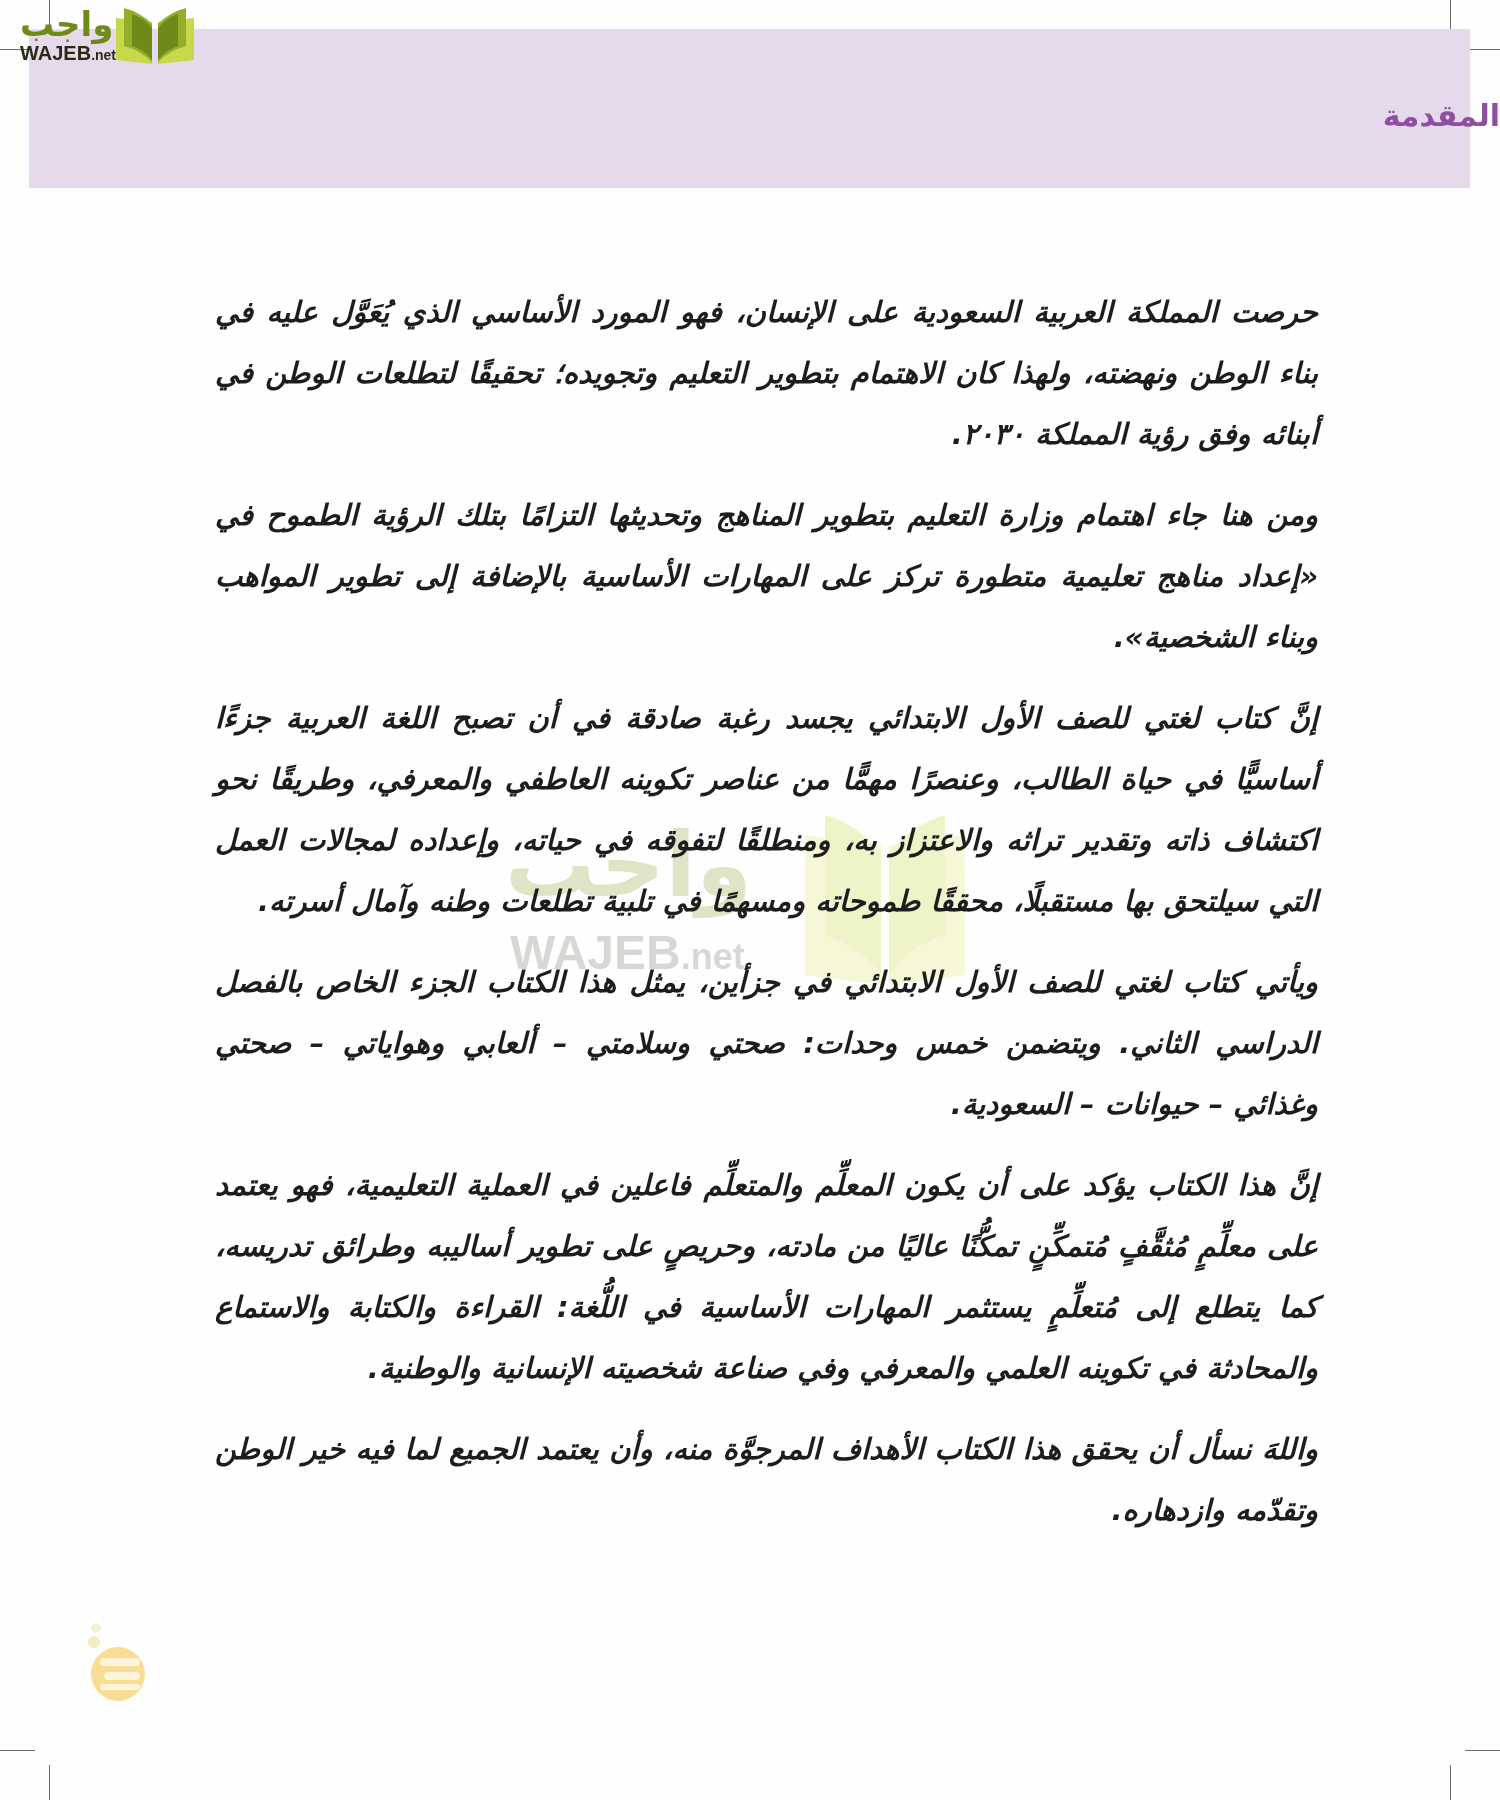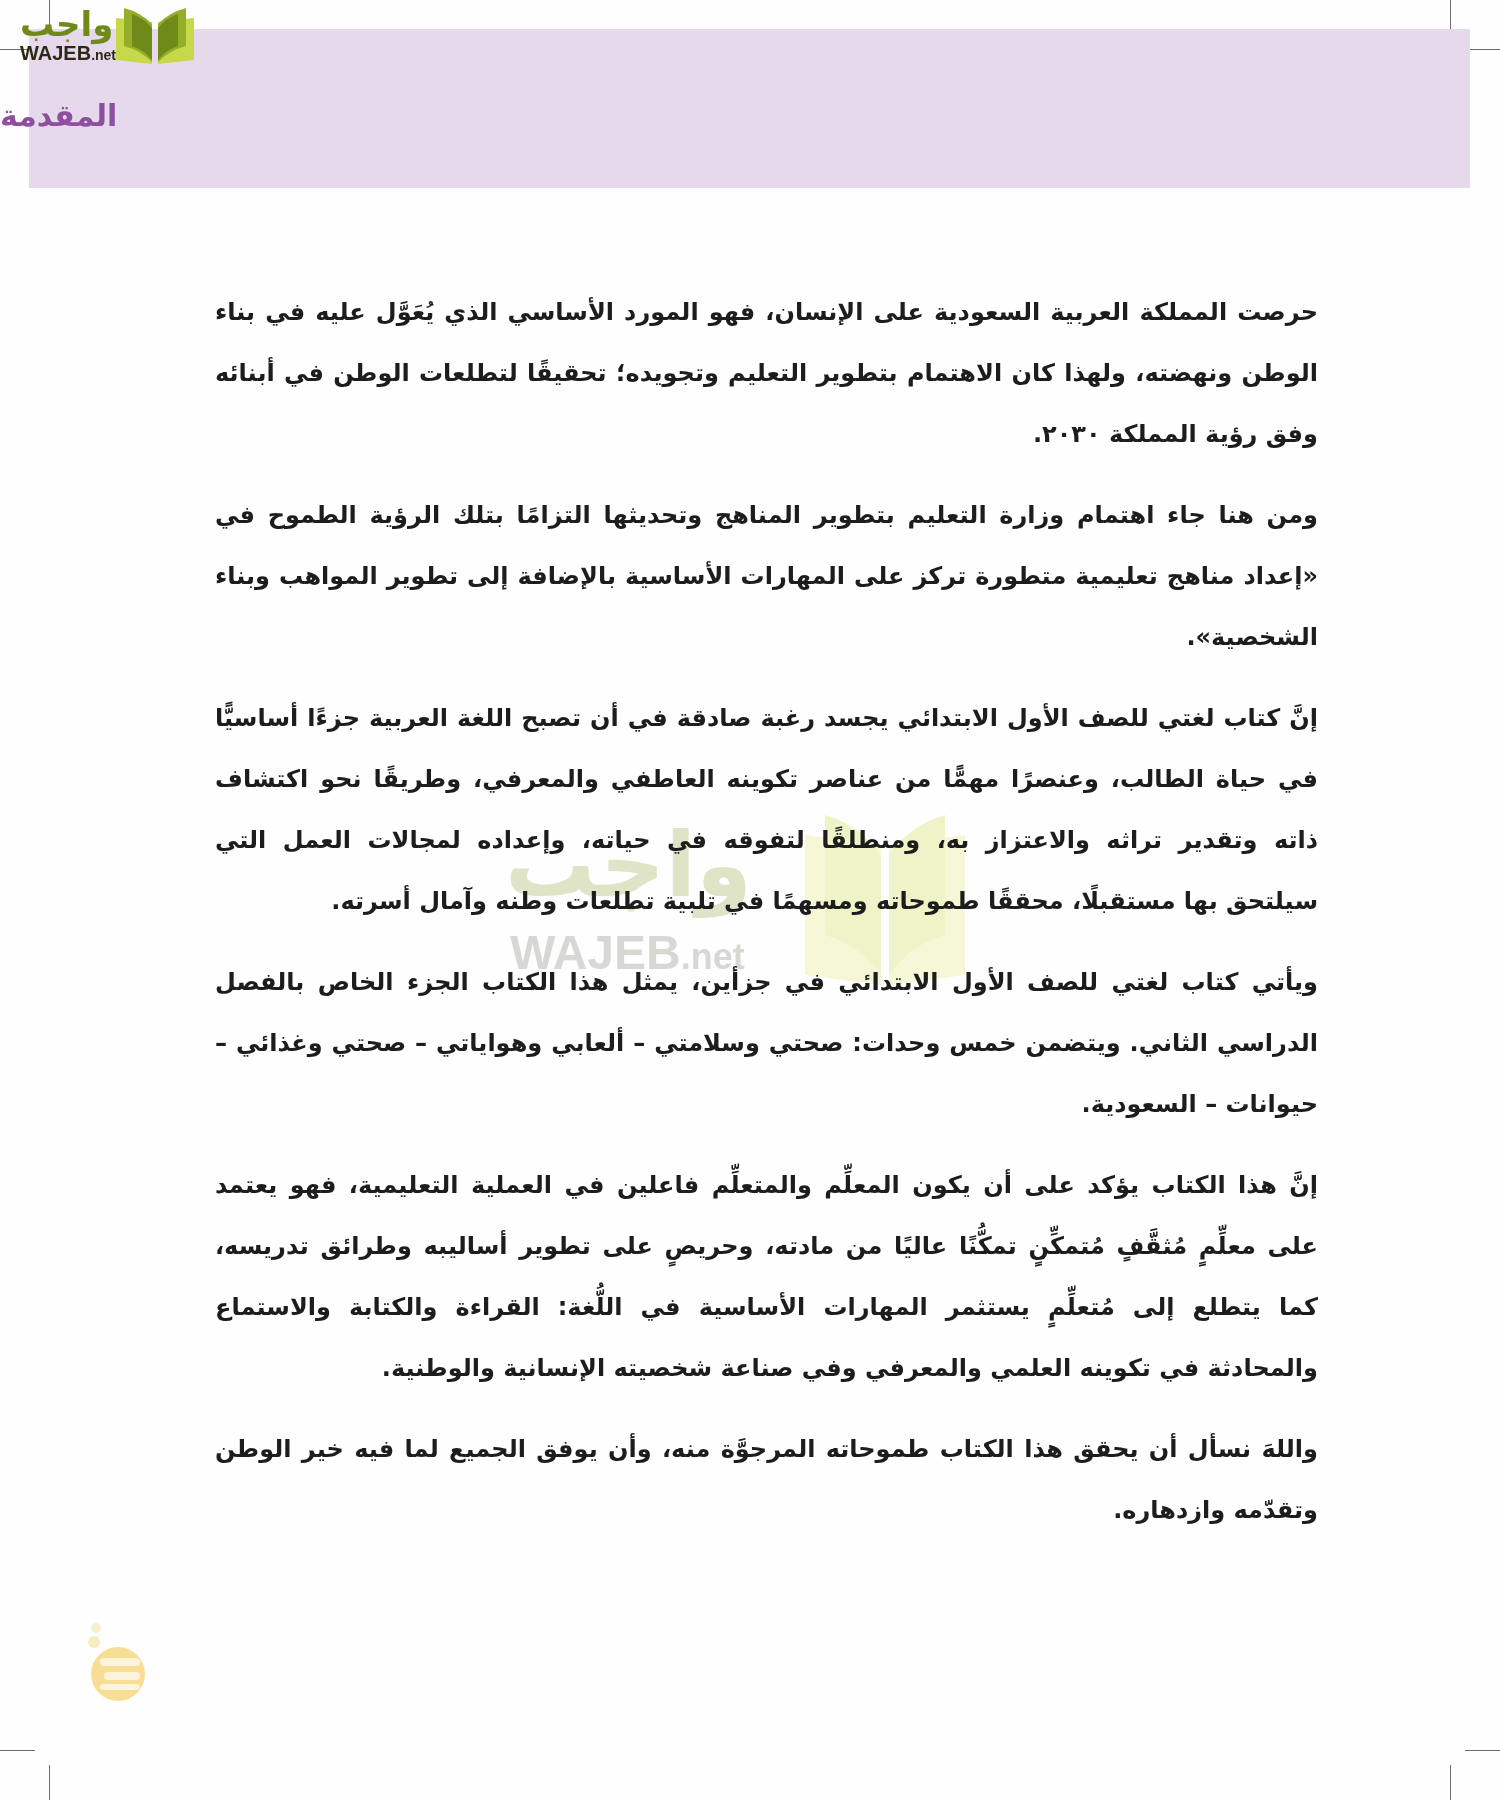--- a/index.html
+++ b/index.html
@@ -7,38 +7,38 @@
     width: 1500px; height: 1800px; position: relative; overflow: hidden;
     background: #fefefe;
     font-family: "DejaVu Sans", "Liberation Sans", sans-serif;
   }
   .crop { position: absolute; background: #6b6b6b; }
   .header-band {
     position: absolute; left: 29px; top: 29px; width: 1441px; height: 159px;
     background: #e7d9ec;
   }
   .page-title {
-    position: absolute; left: 0; right: 0; top: 98px; text-align: left;
+    position: absolute; left: 0; right: 0; top: 98px; text-align: right;
     color: #8e4fa0; font-weight: bold; font-size: 30px; direction: rtl;
   }
   .logo { position: absolute; left: 8px; top: 4px; width: 182px; height: 62px; }
   .logo-ar {
     position: absolute; left: 12px; top: 0; font-size: 34px; font-weight: bold;
     color: #6f8a19; direction: rtl; line-height: 40px;
   }
   .logo-en {
     position: absolute; left: 12px; top: 38px; font-size: 20px; font-weight: bold;
     color: #2b2b15; font-family: "Liberation Sans", sans-serif; line-height: 22px;
   }
   .logo-en small { font-size: 14px; }
   .logo-book { position: absolute; left: 106px; top: 0; width: 82px; height: 60px; }
   .body-text {
     position: absolute; left: 215px; width: 1103px; top: 282px;
     direction: rtl; text-align: justify; text-align-last: right;
-    color: #1d1d1d; font-weight: bold; font-size: 24px; line-height: 61px;
+    color: #1d1d1d; font-weight: bold; font-size: 29px; line-height: 61px; font-style: italic;
   }
   .para { margin: 0 0 20px 0; text-indent: 0; }
   .watermark-center {
     position: absolute; left: 505px; top: 815px; width: 500px; height: 170px;
     pointer-events: none; opacity: 0.55;
   }
   .wm-book { position: absolute; left: 300px; top: 0; width: 160px; height: 170px; }
   .wm-ar {
     position: absolute; left: 0; top: 0; font-size: 90px; font-weight: bold;
     color: #c9cf9a; direction: rtl; line-height: 100px;
@@ -91,21 +91,21 @@
   <div class="wm-ar">واجب</div>
   <div class="wm-en"><span style="font-size:48px">WAJEB</span><span>.net</span></div>
 </div>
 
 <div class="body-text">
   <p class="para">حرصت المملكة العربية السعودية على الإنسان، فهو المورد الأساسي الذي يُعَوَّل عليه في بناء الوطن ونهضته، ولهذا كان الاهتمام بتطوير التعليم وتجويده؛ تحقيقًا لتطلعات الوطن في أبنائه وفق رؤية المملكة ٢٠٣٠.</p>
   <p class="para">ومن هنا جاء اهتمام وزارة التعليم بتطوير المناهج وتحديثها التزامًا بتلك الرؤية الطموح في «إعداد مناهج تعليمية متطورة تركز على المهارات الأساسية بالإضافة إلى تطوير المواهب وبناء الشخصية».</p>
   <p class="para">إنَّ كتاب لغتي للصف الأول الابتدائي يجسد رغبة صادقة في أن تصبح اللغة العربية جزءًا أساسيًّا في حياة الطالب، وعنصرًا مهمًّا من عناصر تكوينه العاطفي والمعرفي، وطريقًا نحو اكتشاف ذاته وتقدير تراثه والاعتزاز به، ومنطلقًا لتفوقه في حياته، وإعداده لمجالات العمل التي سيلتحق بها مستقبلًا، محققًا طموحاته ومسهمًا في تلبية تطلعات وطنه وآمال أسرته.</p>
   <p class="para">ويأتي كتاب لغتي للصف الأول الابتدائي في جزأين، يمثل هذا الكتاب الجزء الخاص بالفصل الدراسي الثاني. ويتضمن خمس وحدات: صحتي وسلامتي – ألعابي وهواياتي – صحتي وغذائي – حيوانات – السعودية.</p>
   <p class="para">إنَّ هذا الكتاب يؤكد على أن يكون المعلِّم والمتعلِّم فاعلين في العملية التعليمية، فهو يعتمد على معلِّمٍ مُثقَّفٍ مُتمكِّنٍ تمكُّنًا عاليًا من مادته، وحريصٍ على تطوير أساليبه وطرائق تدريسه، كما يتطلع إلى مُتعلِّمٍ يستثمر المهارات الأساسية في اللُّغة: القراءة والكتابة والاستماع والمحادثة في تكوينه العلمي والمعرفي وفي صناعة شخصيته الإنسانية والوطنية.</p>
-  <p class="para">واللهَ نسأل أن يحقق هذا الكتاب طموحاته المرجوَّة منه، وأن يوفق الجميع لما فيه خير الوطن وتقدّمه وازدهاره.</p>
+  <p class="para">واللهَ نسأل أن يحقق هذا الكتاب الأهداف المرجوَّة منه، وأن يعتمد الجميع لما فيه خير الوطن وتقدّمه وازدهاره.</p>
 </div>
 
 <svg class="badge-icon" viewBox="0 0 64 84">
   <circle cx="10" cy="10" r="5" fill="#f6edc4"></circle>
   <circle cx="8" cy="24" r="6" fill="#f6e8b0"></circle>
   <circle cx="32" cy="56" r="27" fill="#f7d77a"></circle>
   <rect x="14" y="40" width="40" height="8" rx="4" fill="#fdf3d3"></rect>
   <rect x="18" y="54" width="36" height="8" rx="4" fill="#fdf3d3"></rect>
   <rect x="14" y="66" width="40" height="6" rx="3" fill="#fdf3d3"></rect>
 </svg>

